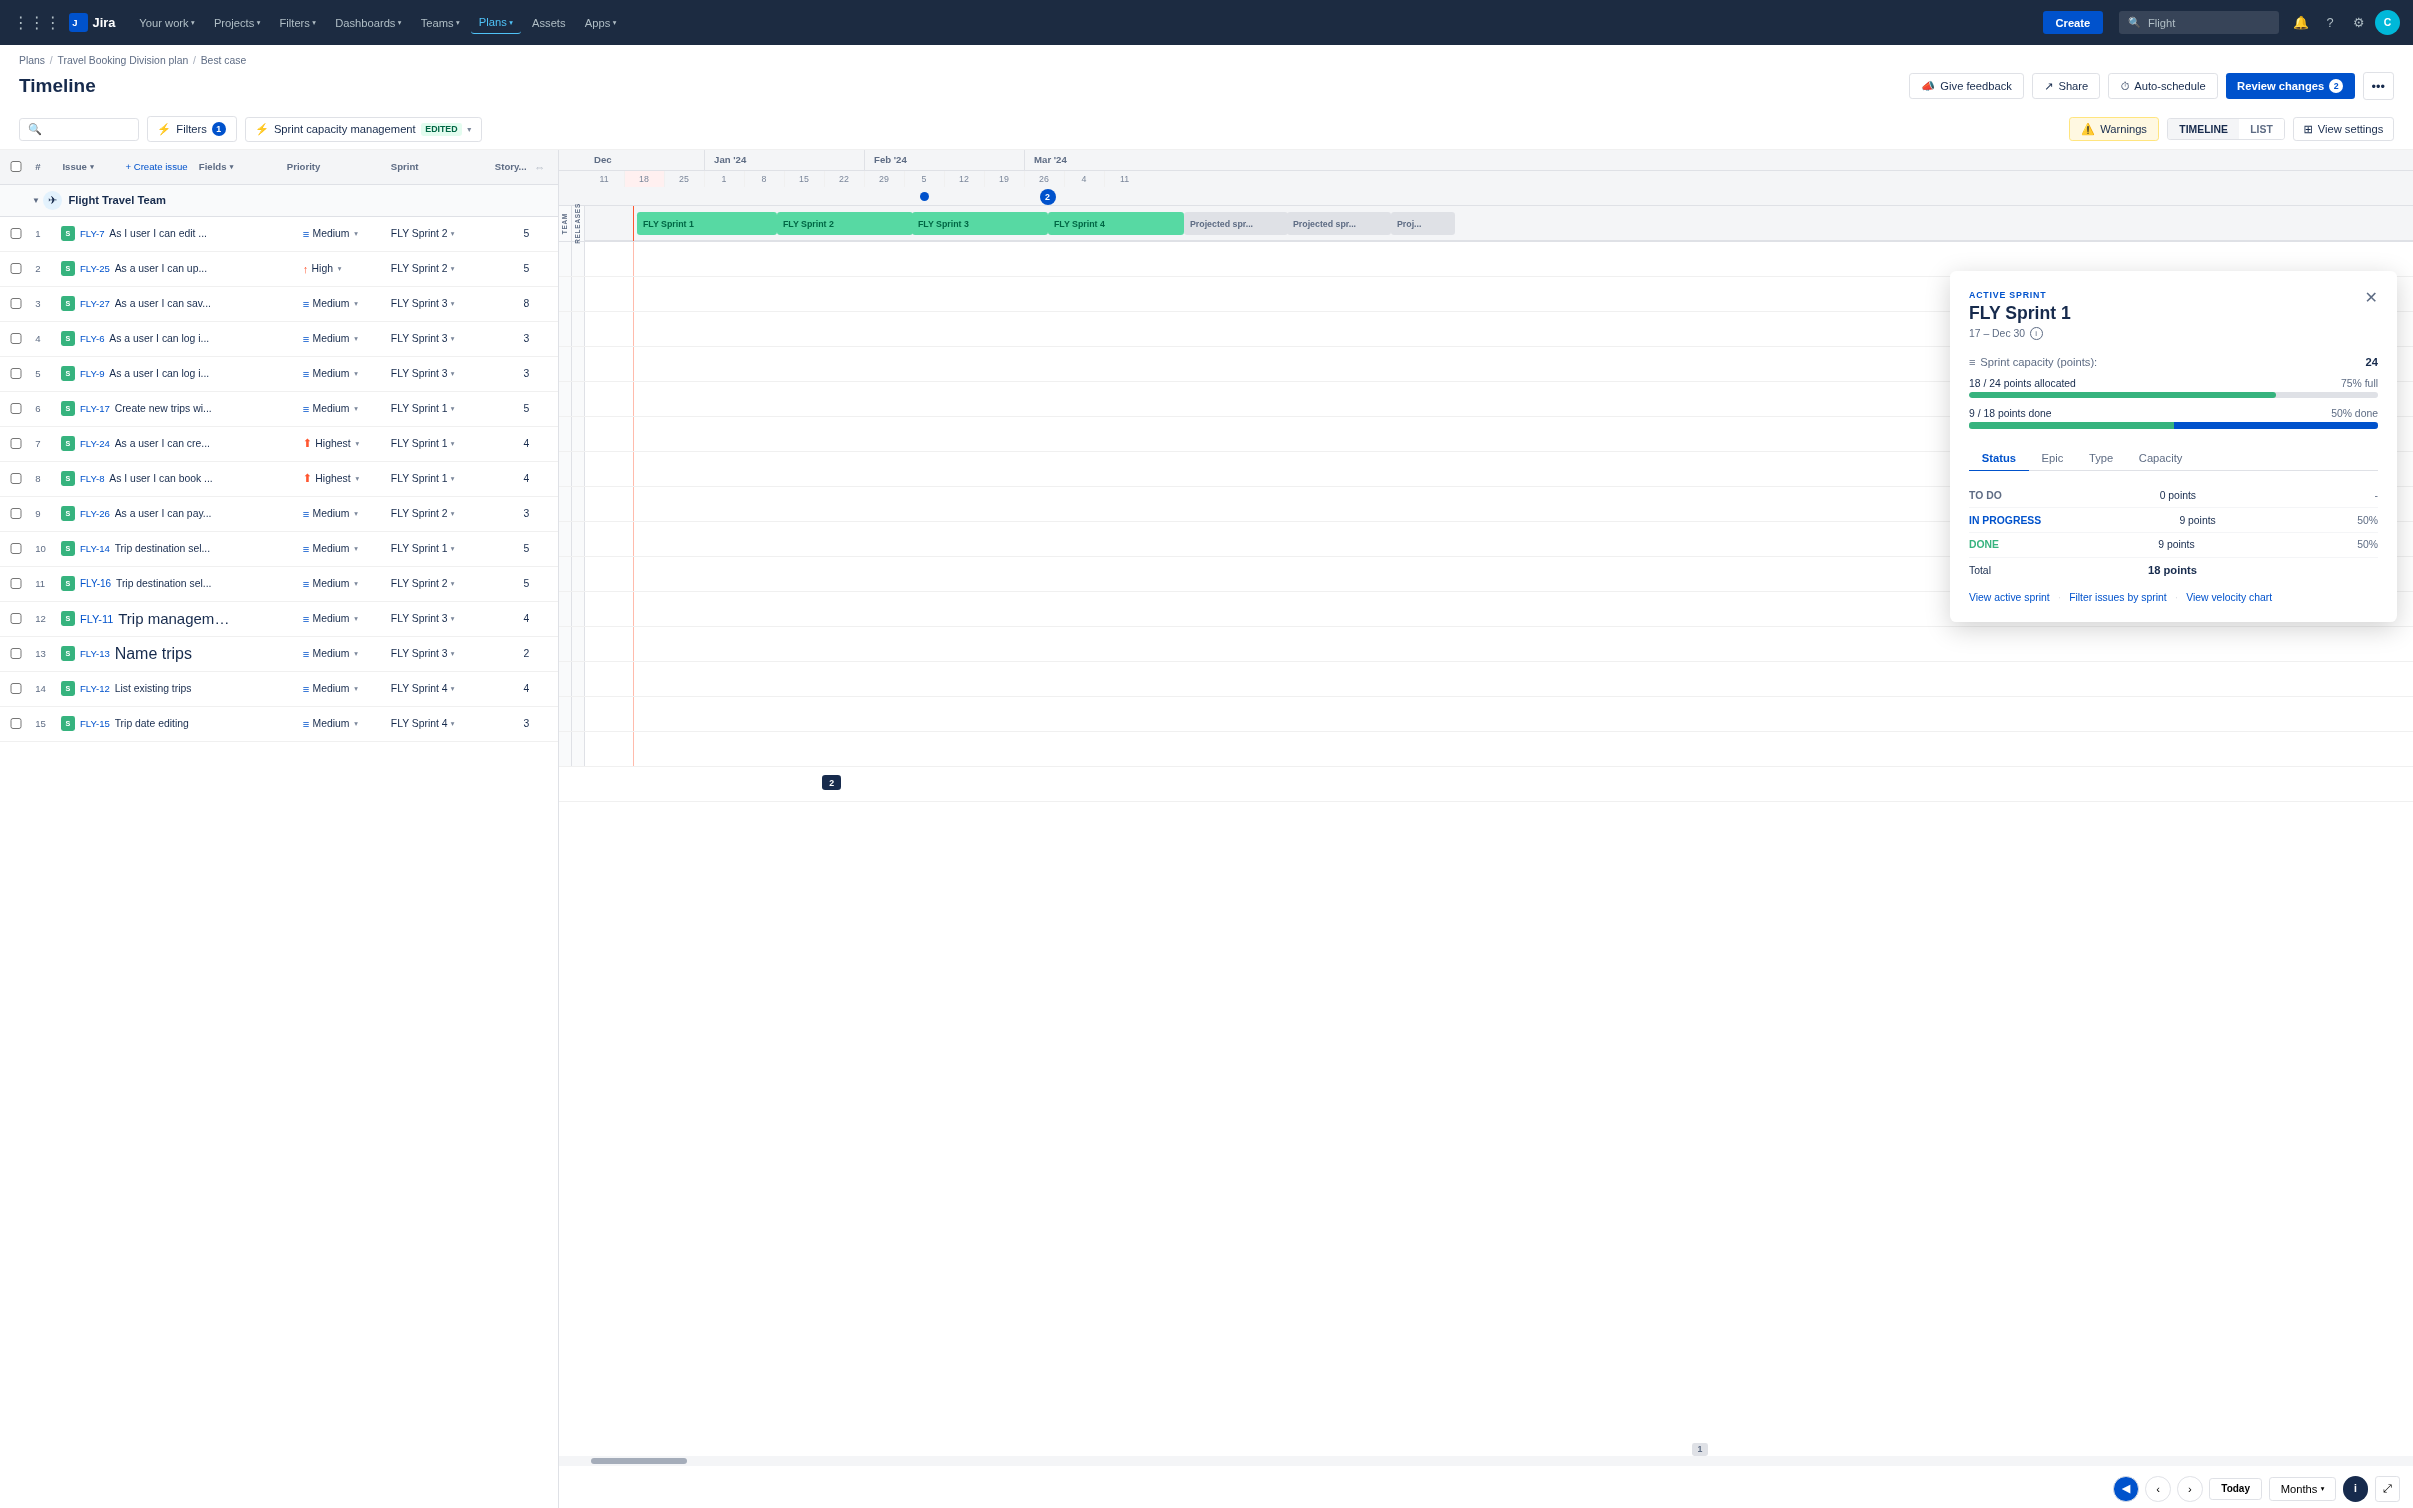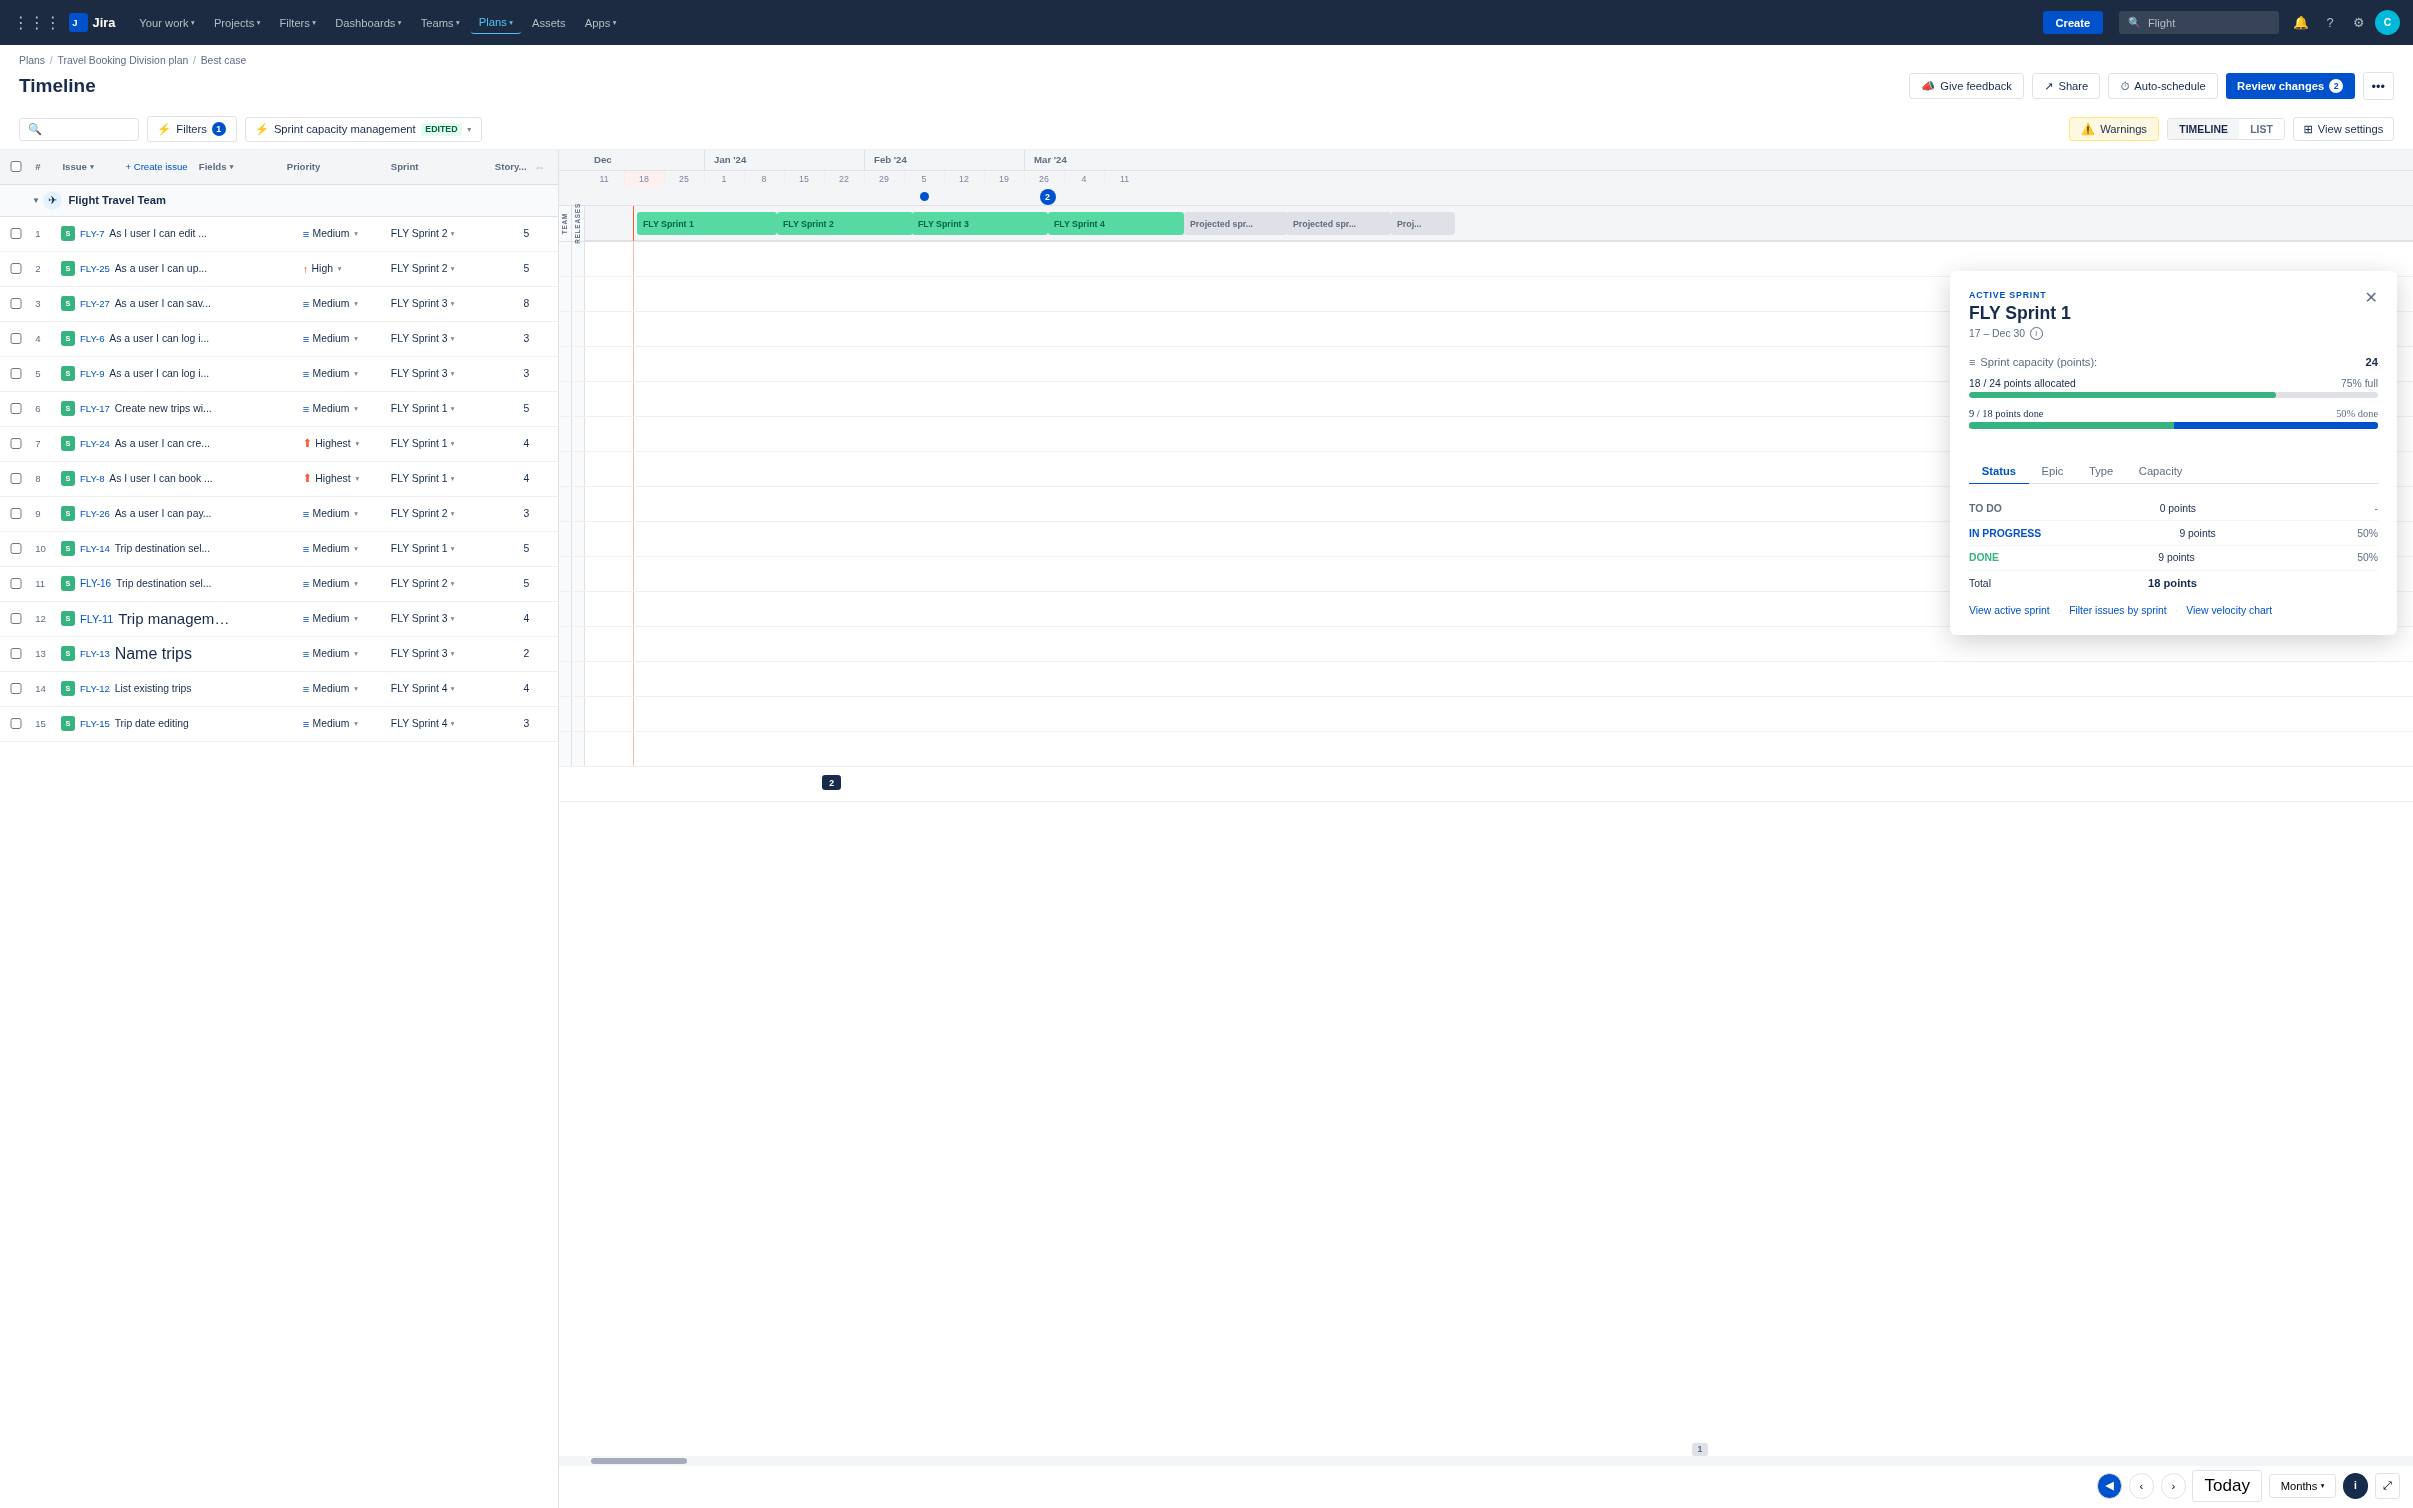--- a/index.html
+++ b/index.html
@@ -825,21 +825,21 @@
     <div style="margin-bottom:9.6px;">
       <div style="display:flex;justify-content:space-between;margin-bottom:3.2px;font-size:10.4px;color:#172b4d;">
         <span>18 / 24 points allocated</span>
         <span style="color:#5e6c84;">75% full</span>
       </div>
       <div style="height:6.4px;background:#dfe1e6;border-radius:3.2px;overflow:hidden;">
         <div style="height:100%;width:75%;background:#36b37e;border-radius:3.2px;"></div>
       </div>
     </div>
 
-    <div style="margin-bottom:30px;font-family:Liberation Serif, serif;">
+    <div style="margin-bottom:17px;">
       <div style="display:flex;justify-content:space-between;margin-bottom:3.2px;font-size:10.4px;color:#172b4d;">
         <span>9 / 18 points done</span>
         <span style="color:#5e6c84;">50% done</span>
       </div>
       <div style="height:6.4px;background:#dfe1e6;border-radius:3.2px;overflow:hidden;display:flex;">
         <div style="height:100%;width:50%;background:#36b37e;"></div>
         <div style="height:100%;width:50%;background:#0052cc;"></div>
       </div>
     </div>
   </div>
@@ -880,21 +880,21 @@
     <a style="color:#0052cc;text-decoration:none;cursor:pointer;">Filter issues by sprint</a>
     <span style="color:#dfe1e6;">·</span>
     <a style="color:#0052cc;text-decoration:none;cursor:pointer;">View velocity chart</a>
   </div>
 </div>
 
 <div style="position:fixed;bottom:6.4px;right:12.8px;display:flex;align-items:center;gap:6.4px;">
   <button style="width:25.5px;height:25.5px;border-radius:50%;border:0.8px solid #dfe1e6;background:#0052cc;cursor:pointer;color:#fff;font-size:11.2px;display:flex;align-items:center;justify-content:center;">◀</button>
   <button style="width:25.5px;height:25.5px;border-radius:50%;border:0.8px solid #dfe1e6;background:#fff;cursor:pointer;font-size:11.2px;">‹</button>
   <button style="width:25.5px;height:25.5px;border-radius:50%;border:0.8px solid #dfe1e6;background:#fff;cursor:pointer;font-size:11.2px;">›</button>
-  <button style="padding:4.8px 11.2px;border:0.8px solid #dfe1e6;border-radius:3.2px;background:#fff;font-size:17px;cursor:pointer;">Today</button>
+  <button style="padding:4.8px 11.2px;border:0.8px solid #dfe1e6;border-radius:3.2px;background:#fff;font-size:10px;cursor:pointer;font-weight:bold;">Today</button>
   <button style="padding:4.8px 11.2px;border:0.8px solid #dfe1e6;border-radius:3.2px;background:#fff;font-size:11.2px;cursor:pointer;display:flex;align-items:center;gap:3.2px;">
     <span>Months</span>
     <span style="font-size:7.2px;">▾</span>
   </button>
   <div style="width:25.5px;height:25.5px;border-radius:50%;background:#172b4d;display:flex;align-items:center;justify-content:center;color:#fff;font-size:10.4px;font-weight:700;cursor:pointer;">i</div>
   <button style="width:25.5px;height:25.5px;border-radius:3.2px;border:0.8px solid #dfe1e6;background:#fff;cursor:pointer;font-size:11.2px;">⤢</button>
 </div>
 
 
 </body></html>

